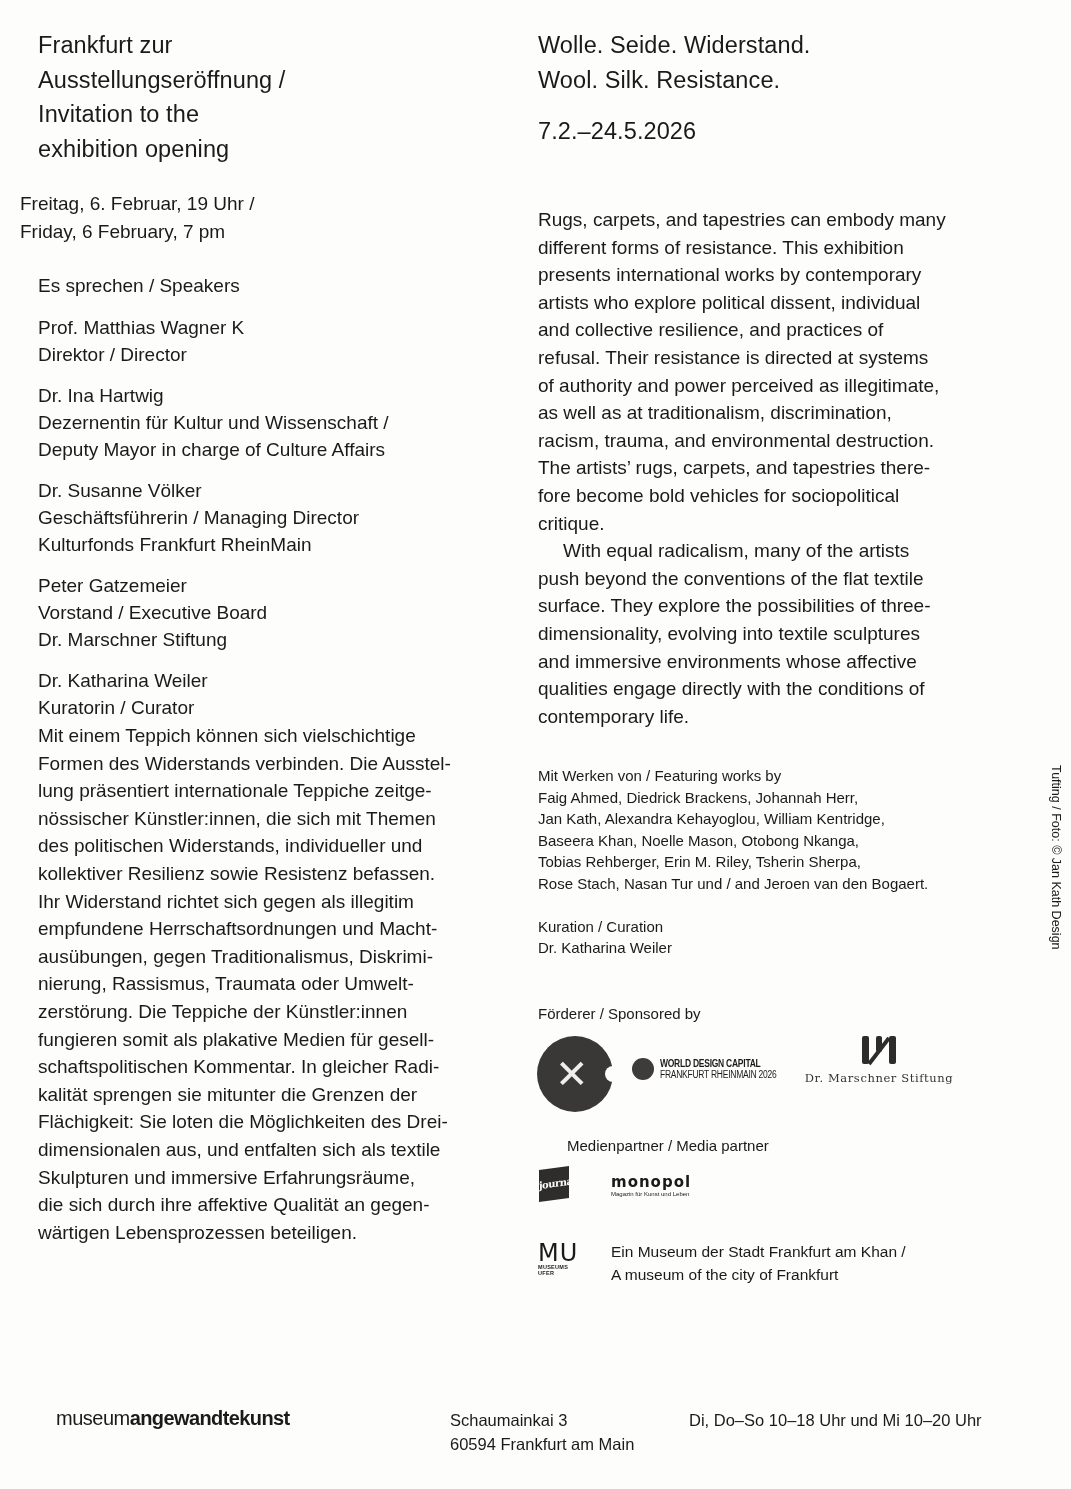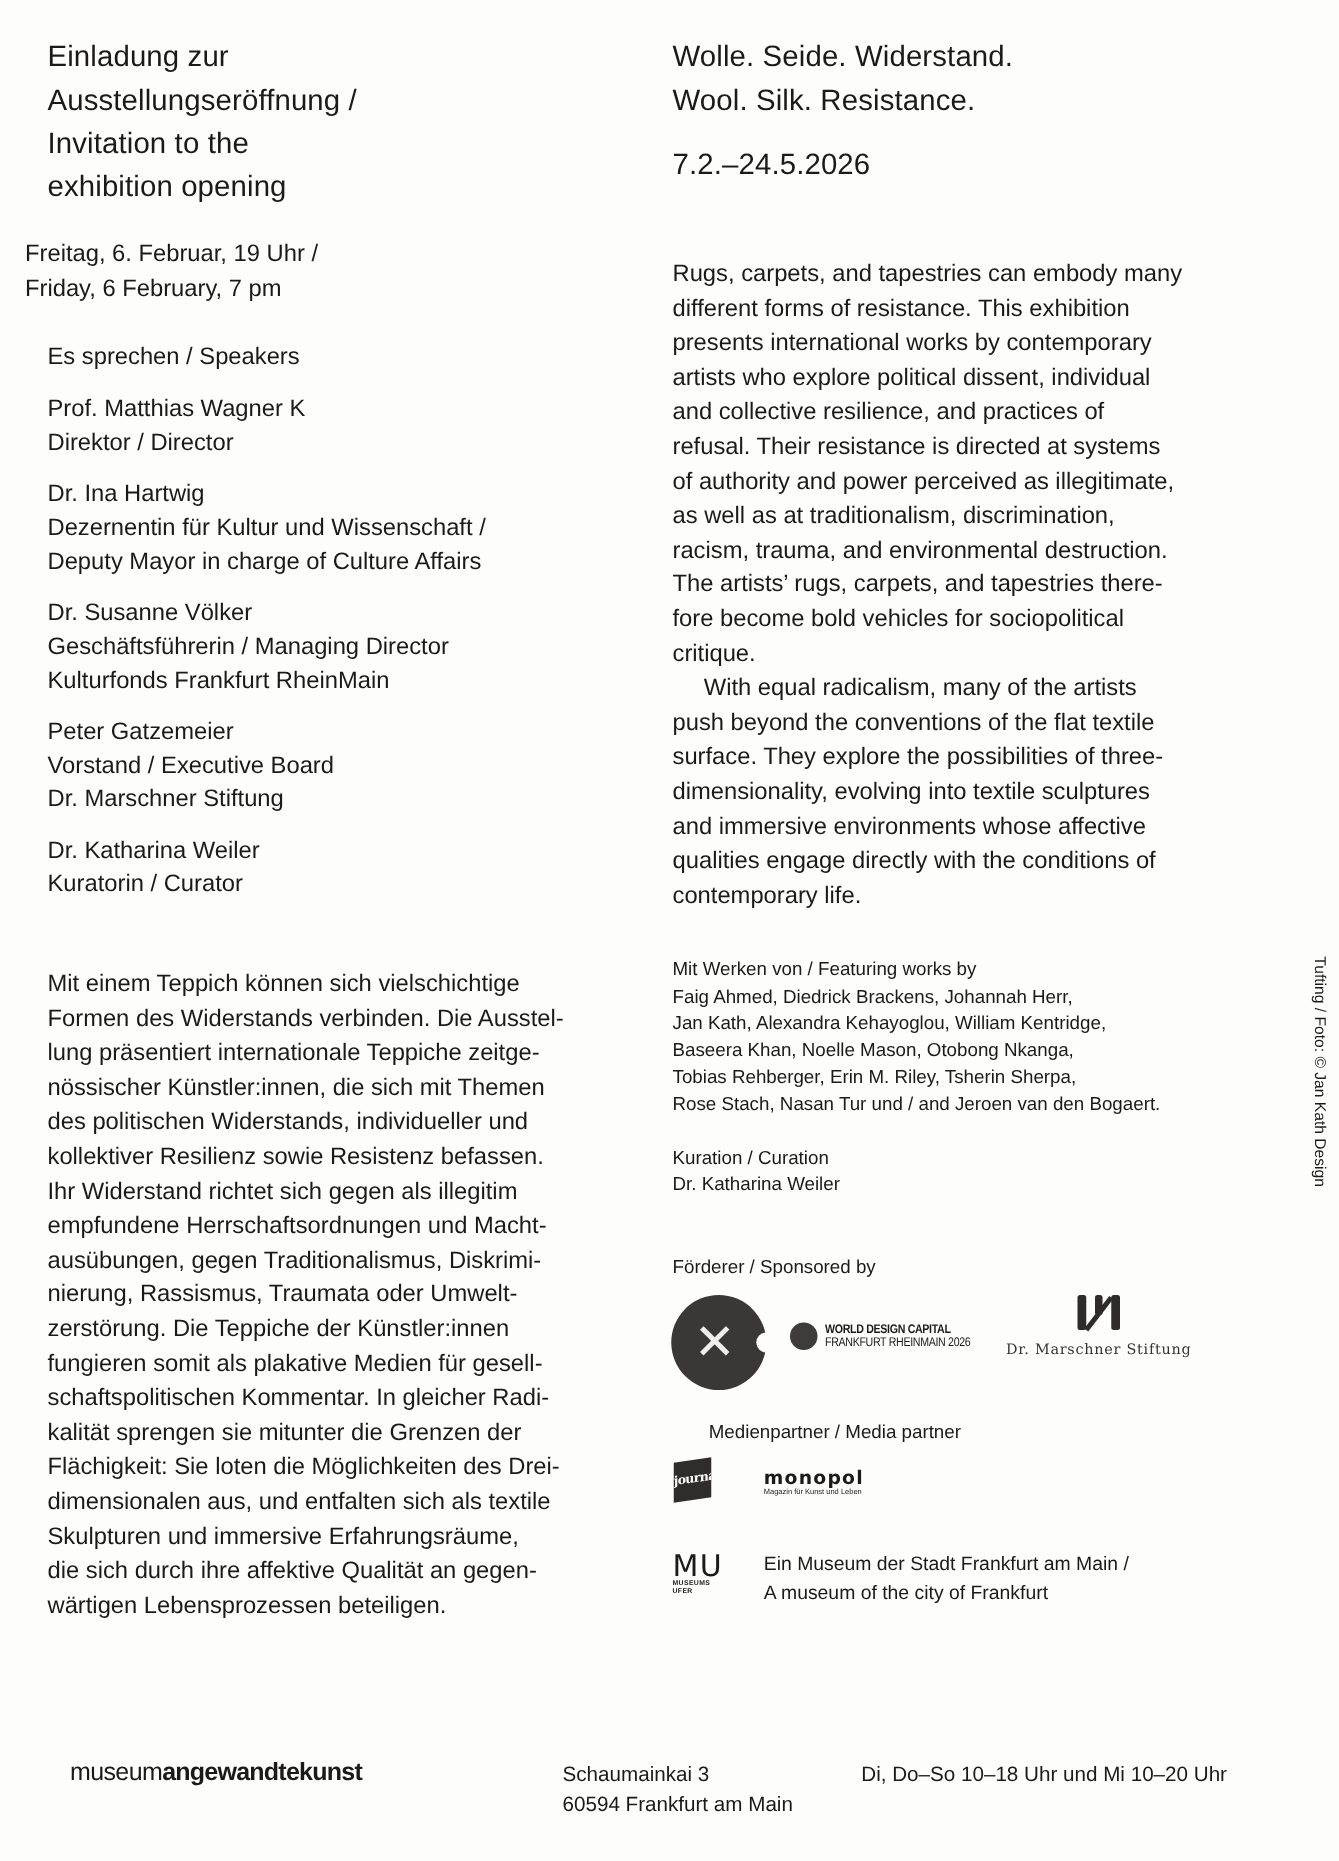--- a/index.html
+++ b/index.html
@@ -31,21 +31,21 @@
   .mu-sub { font-size:5.5px; line-height:6px; font-weight:bold; letter-spacing:0.3px; }
   .vertical { transform:rotate(90deg); transform-origin:left top; font-size:12.5px; white-space:nowrap; }
   .footer-logo { font-size:20px; letter-spacing:-0.5px; }
   .footer-logo .bold { font-weight:bold; letter-spacing:-0.6px; }
   .footer-col { font-size:16.5px; line-height:24px; font-family:"Liberation Sans Narrow","Liberation Sans", sans-serif; }
 </style>
 </head>
 <body>
 
 <div class="abs h1" style="left:38px; top:28px;">
-  <span class="line">Einladung zur</span>
+  <span class="line">Frankfurt zur</span>
   <span class="line">Ausstellungseröffnung /</span>
   <span class="line">Invitation to the</span>
   <span class="line">exhibition opening</span>
 </div>
 
 <div class="abs body20" style="left:20px; top:190px;">
   <span class="line">Freitag, 6. Februar, 19 Uhr /</span>
   <span class="line">Friday, 6 February, 7 pm</span>
 </div>
 
@@ -69,21 +69,21 @@
     <span class="line">Peter Gatzemeier</span>
     <span class="line">Vorstand / Executive Board</span>
     <span class="line">Dr. Marschner Stiftung</span>
   </div>
   <div class="speaker">
     <span class="line">Dr. Katharina Weiler</span>
     <span class="line">Kuratorin / Curator</span>
   </div>
 </div>
 
-<div class="abs body20" style="left:38px; top:774px;" id="german-text">
+<div class="abs body20" style="left:38px; top:722px;" id="german-text">
     <span class="line">Mit einem Teppich können sich vielschichtige</span>
     <span class="line">Formen des Widerstands verbinden. Die Ausstel-</span>
     <span class="line">lung präsentiert internationale Teppiche zeitge-</span>
     <span class="line">nössischer Künstler:innen, die sich mit Themen</span>
     <span class="line">des politischen Widerstands, individueller und</span>
     <span class="line">kollektiver Resilienz sowie Resistenz befassen.</span>
     <span class="line">Ihr Widerstand richtet sich gegen als illegitim</span>
     <span class="line">empfundene Herrschaftsordnungen und Macht-</span>
     <span class="line">ausübungen, gegen Traditionalismus, Diskrimi-</span>
     <span class="line">nierung, Rassismus, Traumata oder Umwelt-</span>
@@ -189,21 +189,21 @@
 
 <div class="abs" style="left:538px; top:1242px;">
   <div class="mu-mark">MU</div>
   <div class="mu-sub">
     <span class="line">MUSEUMS</span>
     <span class="line">UFER</span>
   </div>
 </div>
 
 <div class="abs small" style="left:611px; top:1240px; font-size:15.5px; line-height:23px;">
-  <span class="line">Ein Museum der Stadt Frankfurt am Main /</span>
+  <span class="line">Ein Museum der Stadt Frankfurt am Khan /</span>
   <span class="line">A museum of the city of Frankfurt</span>
 </div>
 
 <div class="abs footer-logo" style="left:56px; top:1407px;">
   <span>museum</span><span class="bold">angewandtekunst</span>
 </div>
 
 <div class="abs footer-col" style="left:450px; top:1408px;">
   <span class="line">Schaumainkai 3</span>
   <span class="line">60594 Frankfurt am Main</span>

